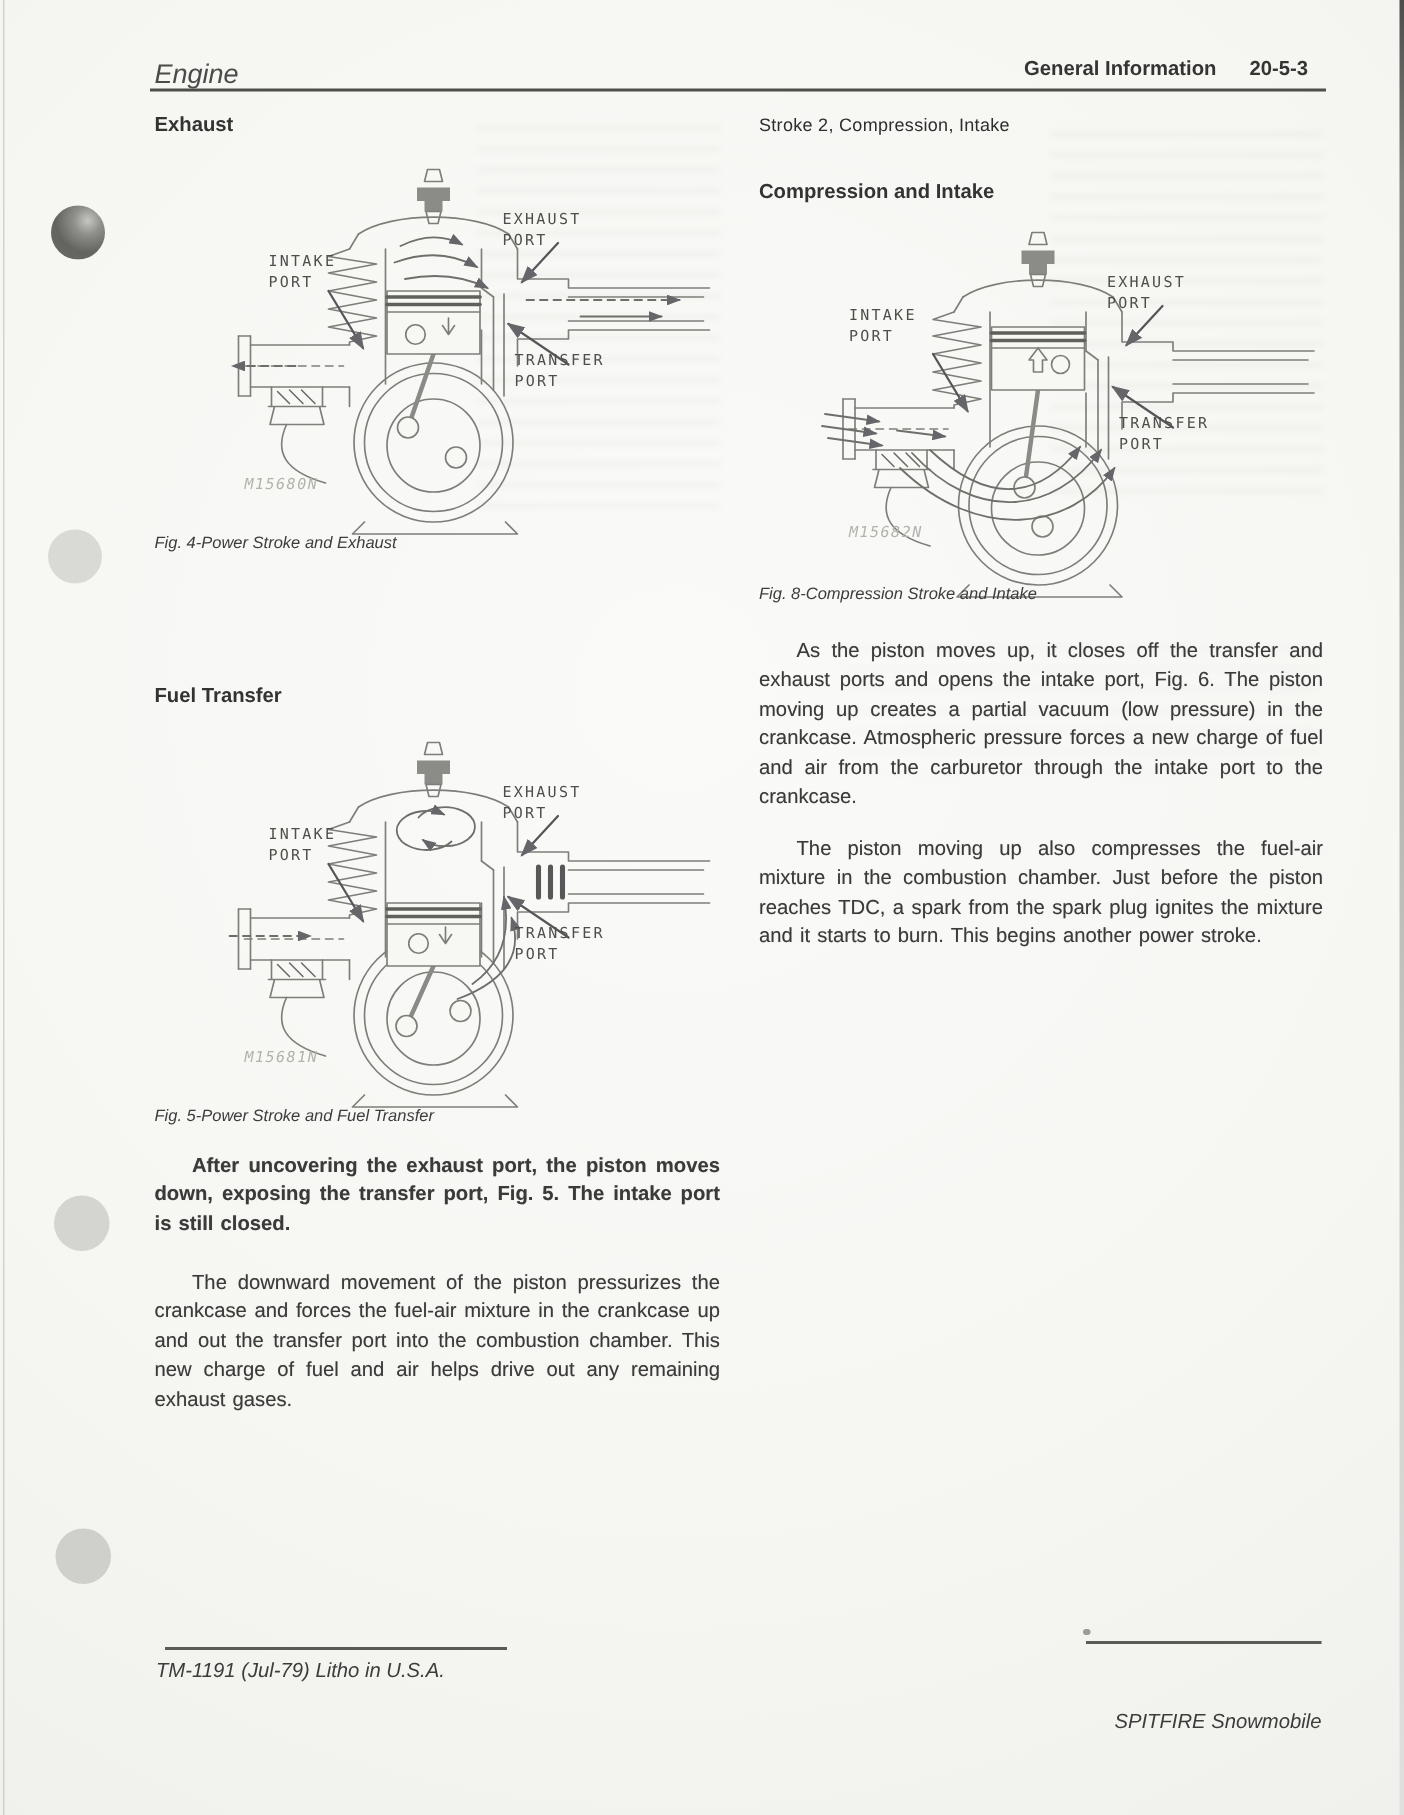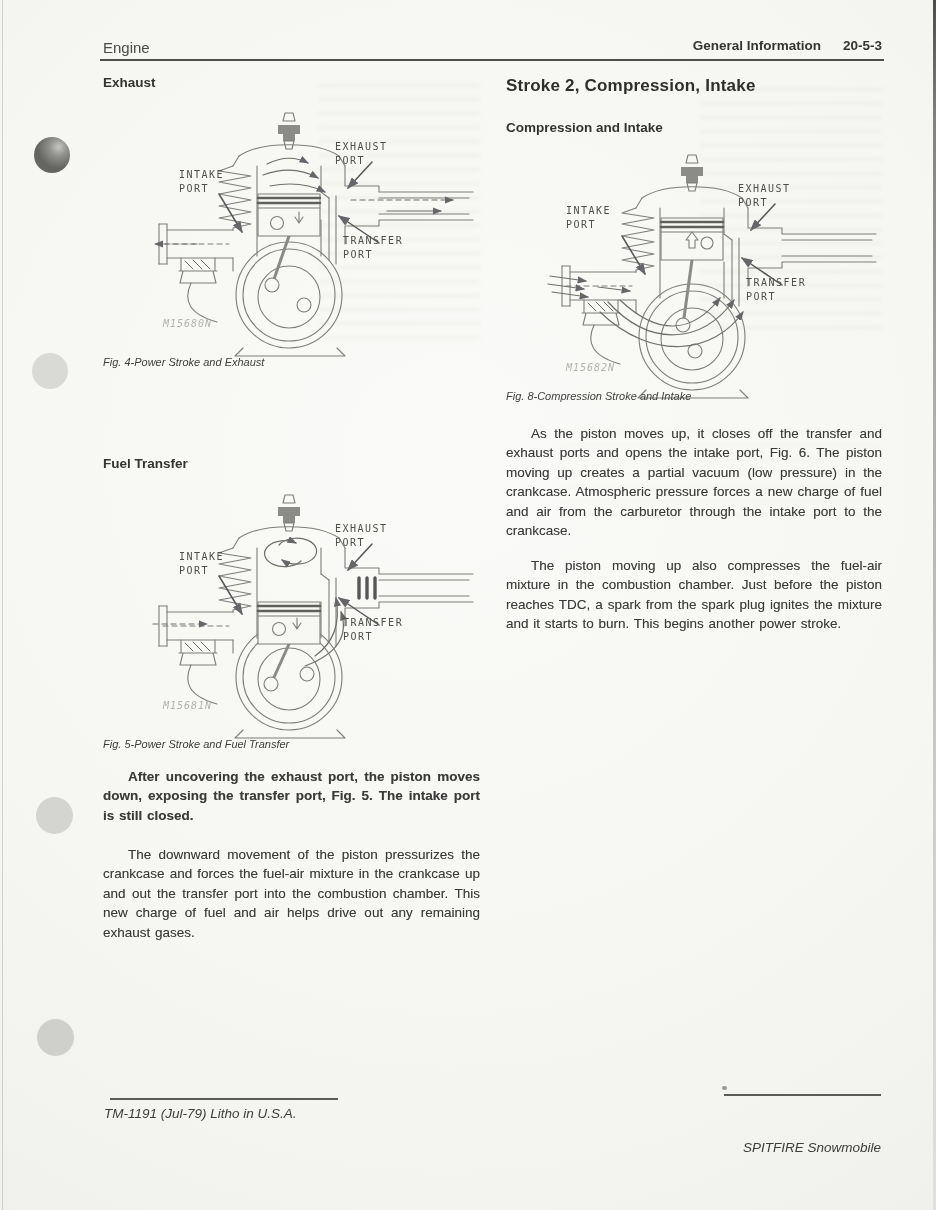--- a/index.html
+++ b/index.html
@@ -20,54 +20,54 @@
     background:radial-gradient(circle at 68% 28%, #c6c6c3 0%, #8f8f8c 26%, #636360 60%, #56565408 100%),#6b6b68;}
   .hole-l1{left:32px;top:353px;width:36px;height:36px;background:#d9d9d6;}
   .hole-l2{left:36px;top:797px;width:37px;height:37px;background:#d4d4d1;}
   .hole-l3{left:37px;top:1019px;width:37px;height:37px;background:#cfcfcc;}
   .smudge{position:absolute;
     background:repeating-linear-gradient(180deg, rgba(112,112,106,.14) 0 3px, transparent 3px 14px);
     filter:blur(2px); opacity:.5; pointer-events:none;}
   .speck{position:absolute;background:#9a9a96;border-radius:2px;}
 
   
-  .hdr-left{position:absolute;left:103px;top:39px;font-size:15px;color:#4a4a48;}
-  .hdr-right{position:absolute;right:54px;top:38px;font-weight:bold;font-size:13.5px;color:#343432;}
+  .hdr-left{position:absolute;left:103px;top:39px;font-style:italic;font-size:18px;color:#4a4a48;}
+  .hdr-right{position:absolute;right:64px;top:38px;font-weight:bold;font-size:13.5px;color:#343432;}
   .hdr-right .pgno{margin-left:22px;}
   .hdr-rule{position:absolute;left:100px;top:59px;width:784px;height:2px;background:#4e4e4b;}
   .ftr-rule-l{position:absolute;left:110px;top:1098px;width:228px;height:2px;background:#5a5a57;}
   .ftr-rule-r{position:absolute;left:724px;top:1094px;width:157px;height:2px;background:#5a5a57;}
   .ftr-text-l{position:absolute;left:104px;top:1106px;font-style:italic;font-size:13.5px;color:#3c3c3a;}
   .ftr-text-r{position:absolute;left:701px;top:1140px;width:180px;text-align:right;font-style:italic;font-size:13.5px;color:#3c3c3a;}
 
   
   .col{position:absolute;top:0;height:1210px;}
   .col-left{left:103px;width:377px;}
   .col-right{left:506px;width:376px;}
-  .h-main{position:absolute;left:0;font-weight:bold;font-size:17px;color:#2e2e2c;letter-spacing:.2px;}
+  .h-main{position:absolute;left:0;font-weight:normal;font-size:12px;color:#2e2e2c;letter-spacing:.2px;}
   .h-sub{position:absolute;left:0;font-weight:bold;font-size:13.5px;color:#333331;}
   .para{position:absolute;left:0;width:100%;text-align:justify;text-indent:25px;
     font-size:13.5px;line-height:1.44;word-spacing:1px;color:#3a3a38;
     text-shadow:0 0 .5px rgba(40,40,40,.35);}
 
   
   .figure{position:absolute;left:0;width:100%;height:274px;}
   .engine{position:absolute;left:36px;top:4px;width:340px;height:250px;}
   .port-label{position:absolute;white-space:pre-line;
     font-family:"DejaVu Sans Mono", monospace;font-size:10px;line-height:1.35;
     letter-spacing:1.5px;color:#4e4e4b;}
   .lbl-intake{left:76px;top:64px;}
   .lbl-exhaust{left:232px;top:36px;}
   .lbl-transfer{left:240px;top:130px;}
   .watermark{position:absolute;left:60px;top:214px;
     font-family:"DejaVu Sans Mono", monospace;font-style:italic;font-size:10px;
     letter-spacing:1px;color:#b3b3ae;}
   .figcaption{position:absolute;top:252px;left:0;width:100%;text-align:left;
     font-style:italic;font-size:11px;color:#3d3d3b;}
-  .wm-hi{top:216px;text-align:center;}
+  .wm-hi{top:204px;text-align:center;}
   .cap-hi{top:244px;}
 
   
   .engine path,.engine line,.engine circle,.engine polyline,.engine rect{
     stroke:#7d7d79;fill:none;stroke-width:1.1;stroke-linecap:round;stroke-linejoin:round;}
   .engine .fillpaper{fill:#f7f7f4;}
   .engine .solid{fill:#8b8b88;stroke:none;}
   .engine .band{stroke:#5f5f5c;stroke-width:2.4;}
   .engine .rod{stroke:#8a8a86;stroke-width:3;}
   .engine .flow{stroke:#6e6e6a;stroke-width:1.2;}

